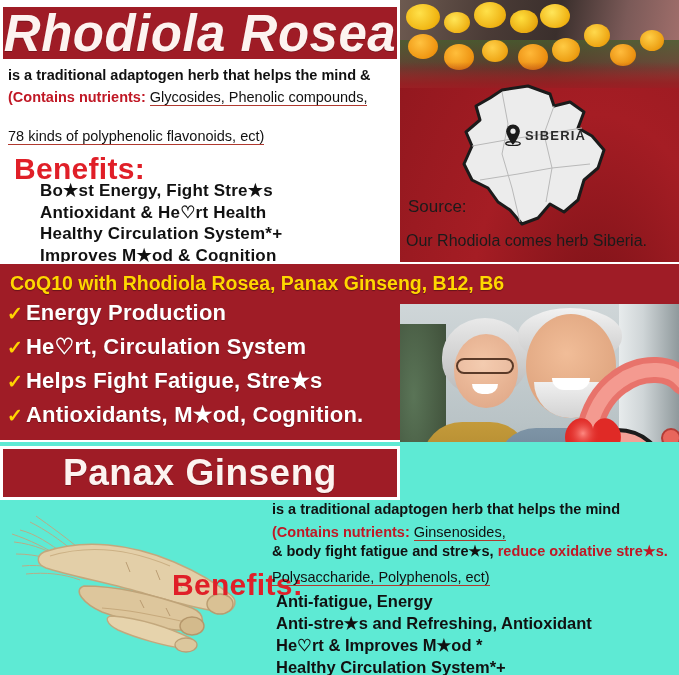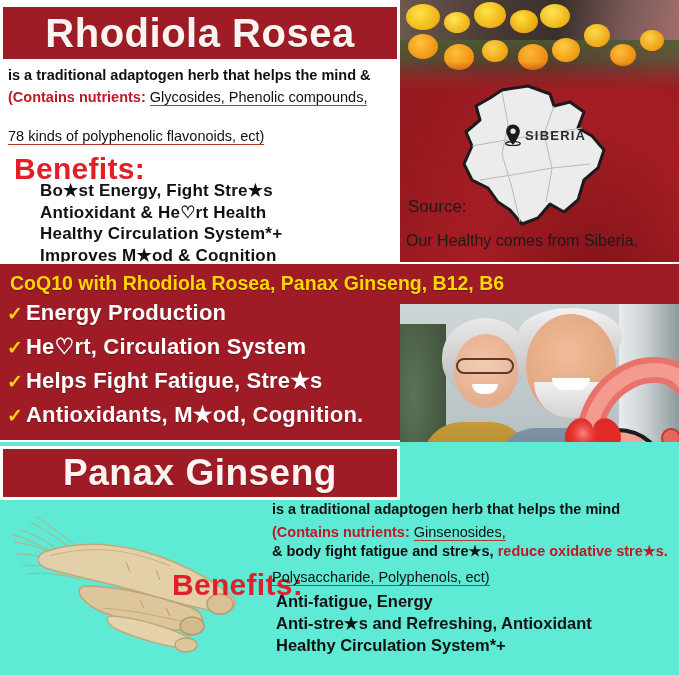--- a/index.html
+++ b/index.html
@@ -18,21 +18,21 @@
     color:#fdf3f0;
     font-weight:bold;
     letter-spacing:.5px;
     text-shadow:0 1px 0 rgba(0,0,0,.25);
     white-space:nowrap;
   }
 
   
   #sec1{left:0;top:0;width:679px;height:262px;}
   #rho-banner{left:0;top:4px;width:400px;height:58px;}
-  #rho-banner .banner-title{font-size:40px;}
+  #rho-banner .banner-title{font-size:51px;font-style:italic;}
 
   #rho-text{left:8px;top:66px;width:392px;}
   .p-line{font-size:14.5px;line-height:19px;color:#111;font-weight:bold;white-space:nowrap;}
   .p-line.reg{font-weight:normal;}
   .red{color:#c01825;}
   .uline{border-bottom:1.5px solid #b0392f;display:inline-block;line-height:16px;}
 
   #rho-benefits-h{left:14px;top:152px;font-size:30px;font-weight:bold;color:#e01f28;letter-spacing:.3px;}
   #rho-benefits{left:40px;top:180px;}
   .ben-line{font-size:17px;line-height:21.5px;font-weight:bold;color:#111;white-space:nowrap;letter-spacing:.2px;}
@@ -161,21 +161,21 @@
       <div class="abs" id="pin">
         <svg viewBox="0 0 16 22" xmlns="http://www.w3.org/2000/svg">
           <path d="M8 0.5C4.2 0.5 1.2 3.5 1.2 7.3c0 5 6.8 13.7 6.8 13.7s6.8-8.7 6.8-13.7C14.8 3.5 11.8.5 8 .5z" fill="#1b1b1b"></path>
           <circle cx="8" cy="7.2" r="2.6" fill="#ececec"></circle>
           <ellipse cx="8" cy="19.6" rx="7.2" ry="2" fill="none" stroke="#1b1b1b" stroke-width="1.4"></ellipse>
         </svg>
       </div>
       <div class="abs" id="pin-label">SIBERIA</div>
 
       <div class="abs" id="src-label">Source:</div>
-      <div class="abs" id="src-text">Our Healthy comes from Siberia.</div>
+      <div class="abs" id="src-text">Our Rhodiola comes herb Siberia.</div>
     </div>
   </div>
 
   <div class="abs" id="sec2">
 
     <div class="abs" id="coq-head">CoQ10 with Rhodiola Rosea, Panax Ginseng, B12, B6</div>
 
     <div class="abs" id="checks">
       <div class="chk-row">
         <span class="chk-mark">✓</span>
@@ -288,16 +288,17 @@
         <span class="red">reduce oxidative stre★s.</span>
       </div>
       <div class="p-line reg" style="margin-top:7px">
         <span class="uline">Polysaccharide, Polyphenols, ect)</span>
       </div>
     </div>
 
     <div class="abs" id="pan-benefits">
       <div class="ben2">Anti-fatigue, Energy</div>
       <div class="ben2">Anti-stre★s and Refreshing, Antioxidant</div>
+      <div class="ben2">He♡rt &amp; Improves M★od *</div>
       <div class="ben2">Healthy Circulation System*+</div>
     </div>
   </div>
 </div>
 
 </body></html>

